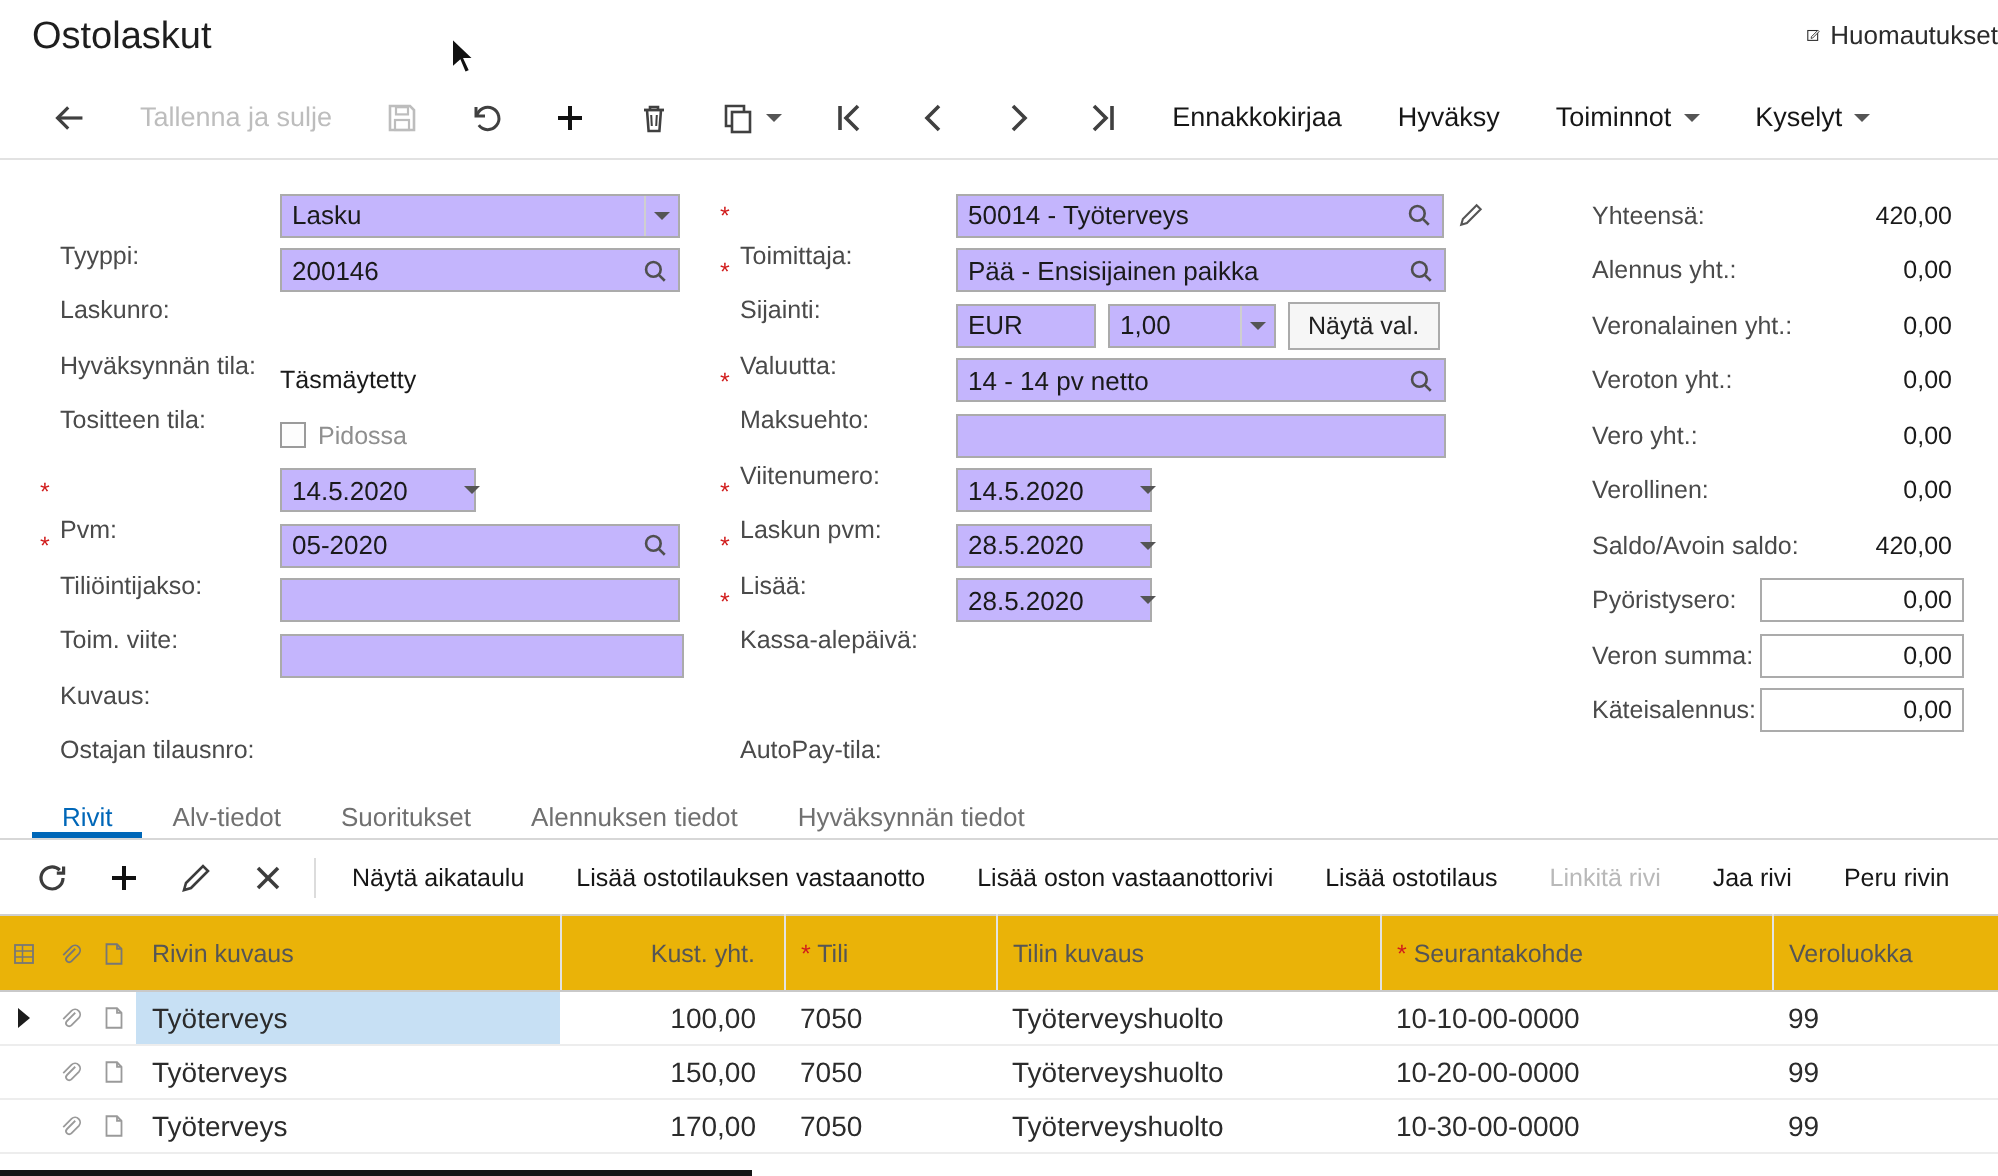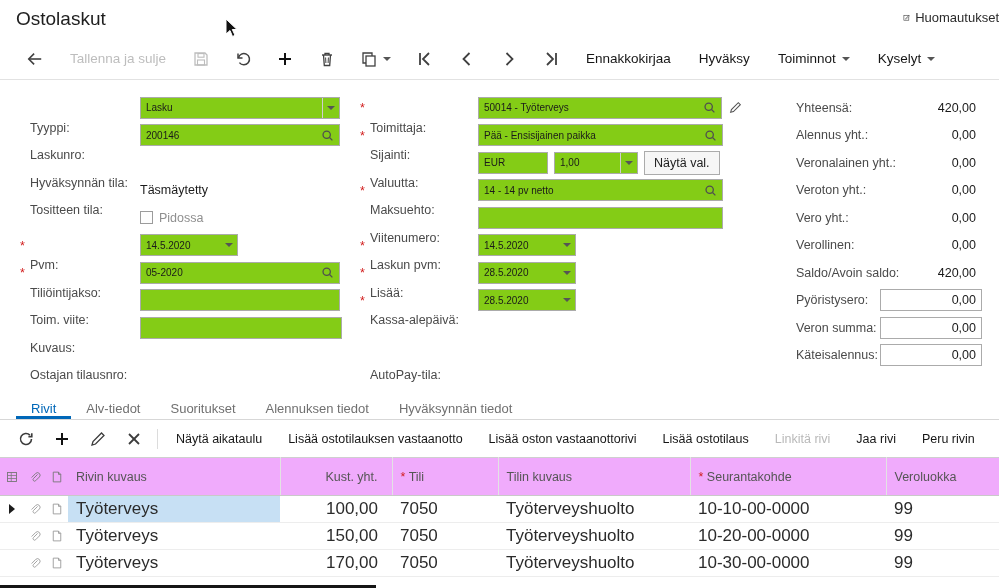--- a/index.html
+++ b/index.html
@@ -25,21 +25,21 @@
   
   .form{position:absolute;top:80px;left:0;width:999px;height:312px;background:#fff;}
   .col{position:absolute;top:14px;}
   .col-left{left:30px;width:312px;}
   .col-mid{left:370px;width:372px;}
   .col-right{left:748px;width:234px;}
   .frow{height:27.5px;display:flex;align-items:center;position:relative;}
   .flabel{width:110px;flex-shrink:0;font-size:12.5px;color:#4a4a4a;margin-top:40px;}
   .col-mid .flabel{width:108px;}
   .frow.req::before{content:"*";color:#d11b1b;position:absolute;left:-10px;top:7px;font-size:12.5px;}
-  .box{height:22px;border:1px solid #ababab;background:#84cc16;display:flex;align-items:center;font-size:10px;color:#1a1a1a;padding-left:5px;cursor:text;gap:28px;}
+  .box{height:22px;border:1px solid #ababab;background:#c4b5fd;display:flex;align-items:center;font-size:13px;color:#1a1a1a;padding-left:5px;cursor:text;gap:28px;}
   .lookup{justify-content:space-between;padding-right:5px;}
   .w200{width:200px;}.w245{width:245px;}.w98{width:98px;}.w583{width:583px;}.w70{width:70px;}.w84{width:84px;}
   .caret-zone{margin-left:auto;align-self:stretch;width:17px;display:flex;align-items:center;justify-content:center;border-left:1px solid #cfcfcf;cursor:pointer;}
   .caret-zone.nc{border-left:none;}
   .caret-zone .caret{margin-left:0;}
   .search-ic{color:#4f4f4f;cursor:pointer;}
   .pencil-btn{margin-left:7px;color:#555;cursor:pointer;}
   .cb{width:13px;height:13px;border:1px solid #9b9b9b;background:#fdfdfd;margin-right:6px;cursor:pointer;flex-shrink:0;}
   .cb-label{font-size:12.5px;color:#8f8f8f;}
   .ro-value{font-size:12.5px;color:#1a1a1a;}
@@ -57,24 +57,24 @@
 
   
   .gridbar{position:absolute;top:420px;left:0;width:999px;height:37px;display:flex;align-items:center;padding-left:8px;white-space:nowrap;overflow:hidden;}
   .gbtn{height:28px;display:flex;align-items:center;padding:0 10px;color:#3c3c3c;cursor:pointer;flex-shrink:0;}
   .gbtn.txt{font-size:12.5px;color:#161616;padding:0 13px;}
   .gbtn.disabled{color:#b9b9b9;}
   .vsep{width:1px;height:20px;background:#dcdcdc;margin:0 5px;flex-shrink:0;}
 
   
   .grid-table{position:absolute;top:457px;left:0;width:999px;border-collapse:collapse;table-layout:fixed;}
-  .grid-table th{height:38px;font-weight:400;font-size:12.5px;color:#555;text-align:left;padding:0 8px;background:#f0abfc;border-top:1px solid #cfcfcf;border-bottom:1px solid #c9c9c9;border-right:1px solid #e3e3e3;overflow:hidden;white-space:nowrap;}
+  .grid-table th{height:38px;font-weight:400;font-size:12.5px;color:#555;text-align:left;padding:0 8px;background:#eab308;border-top:1px solid #cfcfcf;border-bottom:1px solid #c9c9c9;border-right:1px solid #e3e3e3;overflow:hidden;white-space:nowrap;}
   .grid-table th.c-sel,.grid-table th.c-icon{padding:0;text-align:center;border-right:none;color:#777;}
   .grid-table th.c-sel svg,.grid-table th.c-icon svg,.grid-table td.c-icon svg{margin:0 auto;}
-  .grid-table td{height:27px;font-size:17px;color:#2b2b2b;padding:0 8px;border-bottom:1px solid #ededed;overflow:hidden;white-space:nowrap;}
+  .grid-table td{height:27px;font-size:14px;color:#2b2b2b;padding:0 8px;border-bottom:1px solid #ededed;overflow:hidden;white-space:nowrap;}
   .grid-table td.c-amount,.grid-table th.c-amount{text-align:right;padding-right:14px;}
   .grid-table td.c-sel{padding:0;text-align:center;}
   .grid-table td.c-icon{padding:0;text-align:center;color:#9a9a9a;}
   th.req span::before{content:"* ";color:#d11b1b;}
   .rowarrow{display:inline-block;width:0;height:0;border-left:6px solid #1c1c1c;border-top:5px solid transparent;border-bottom:5px solid transparent;}
   td.sel{background:#c7e0f4;}
 
   .bottom-strip{position:absolute;left:0;bottom:0;width:376px;height:3px;background:#161616;}
   .cursor{position:absolute;left:225px;top:18px;width:13px;height:21px;pointer-events:none;}
 </style>

